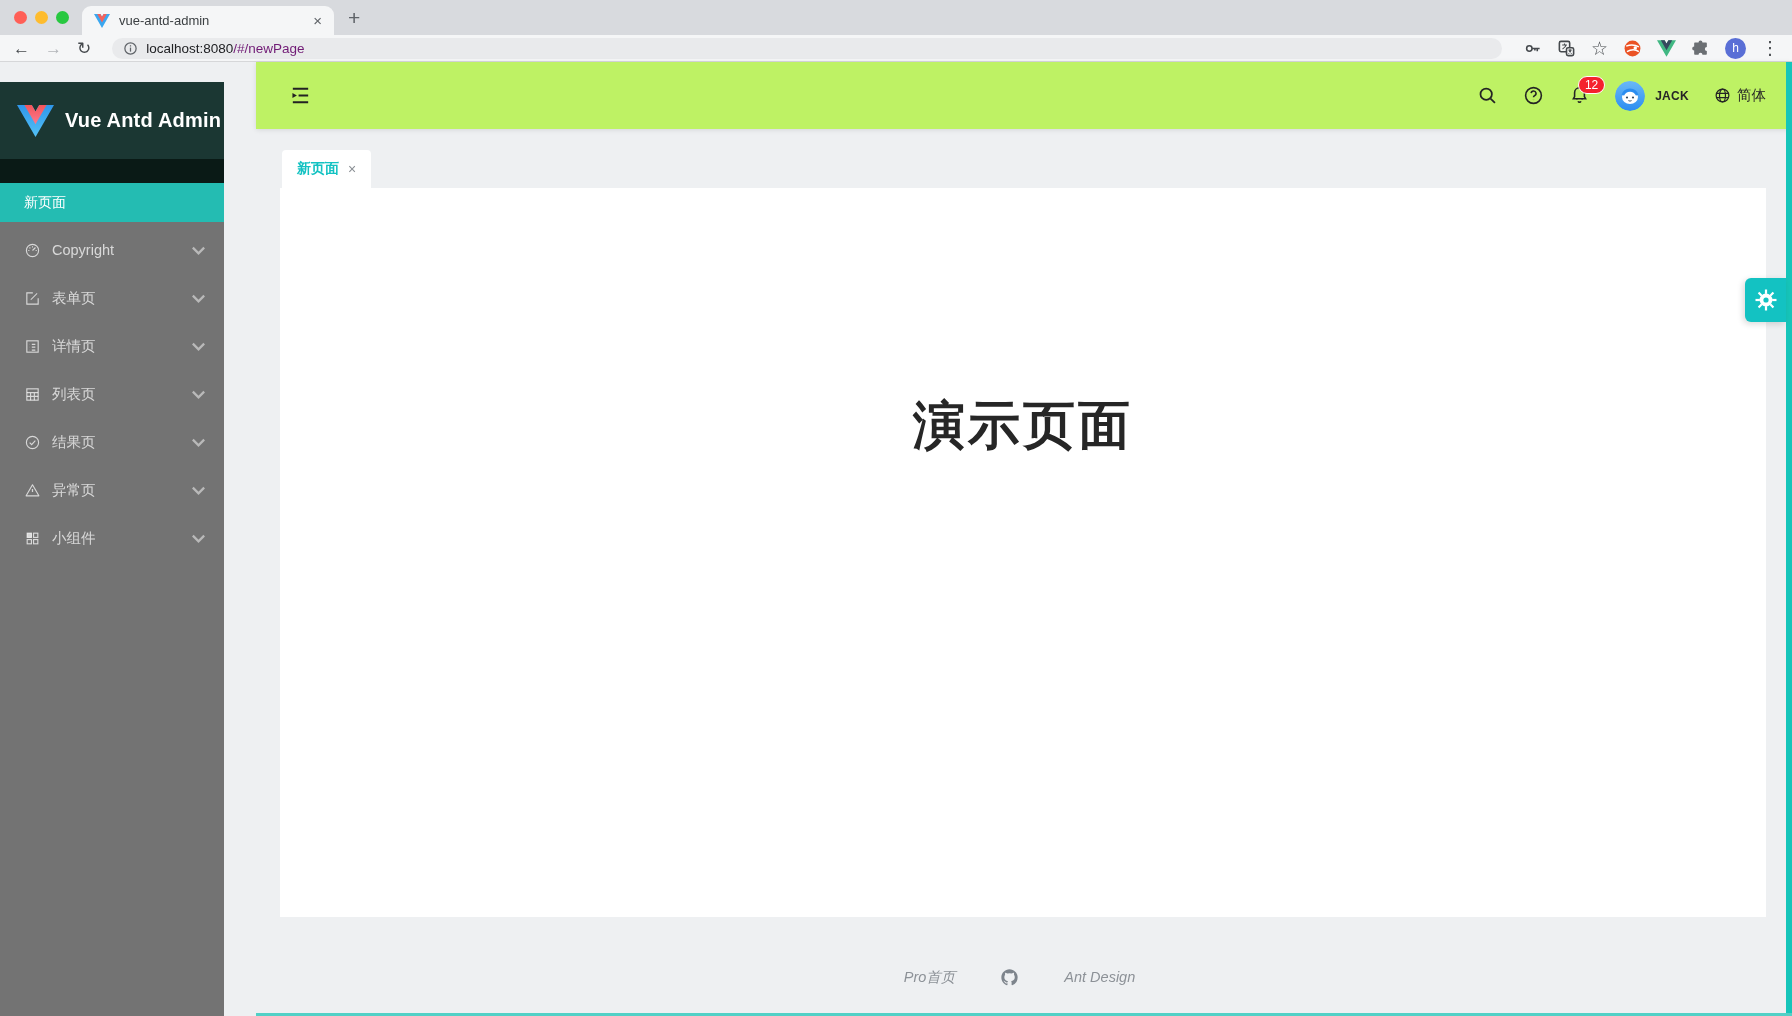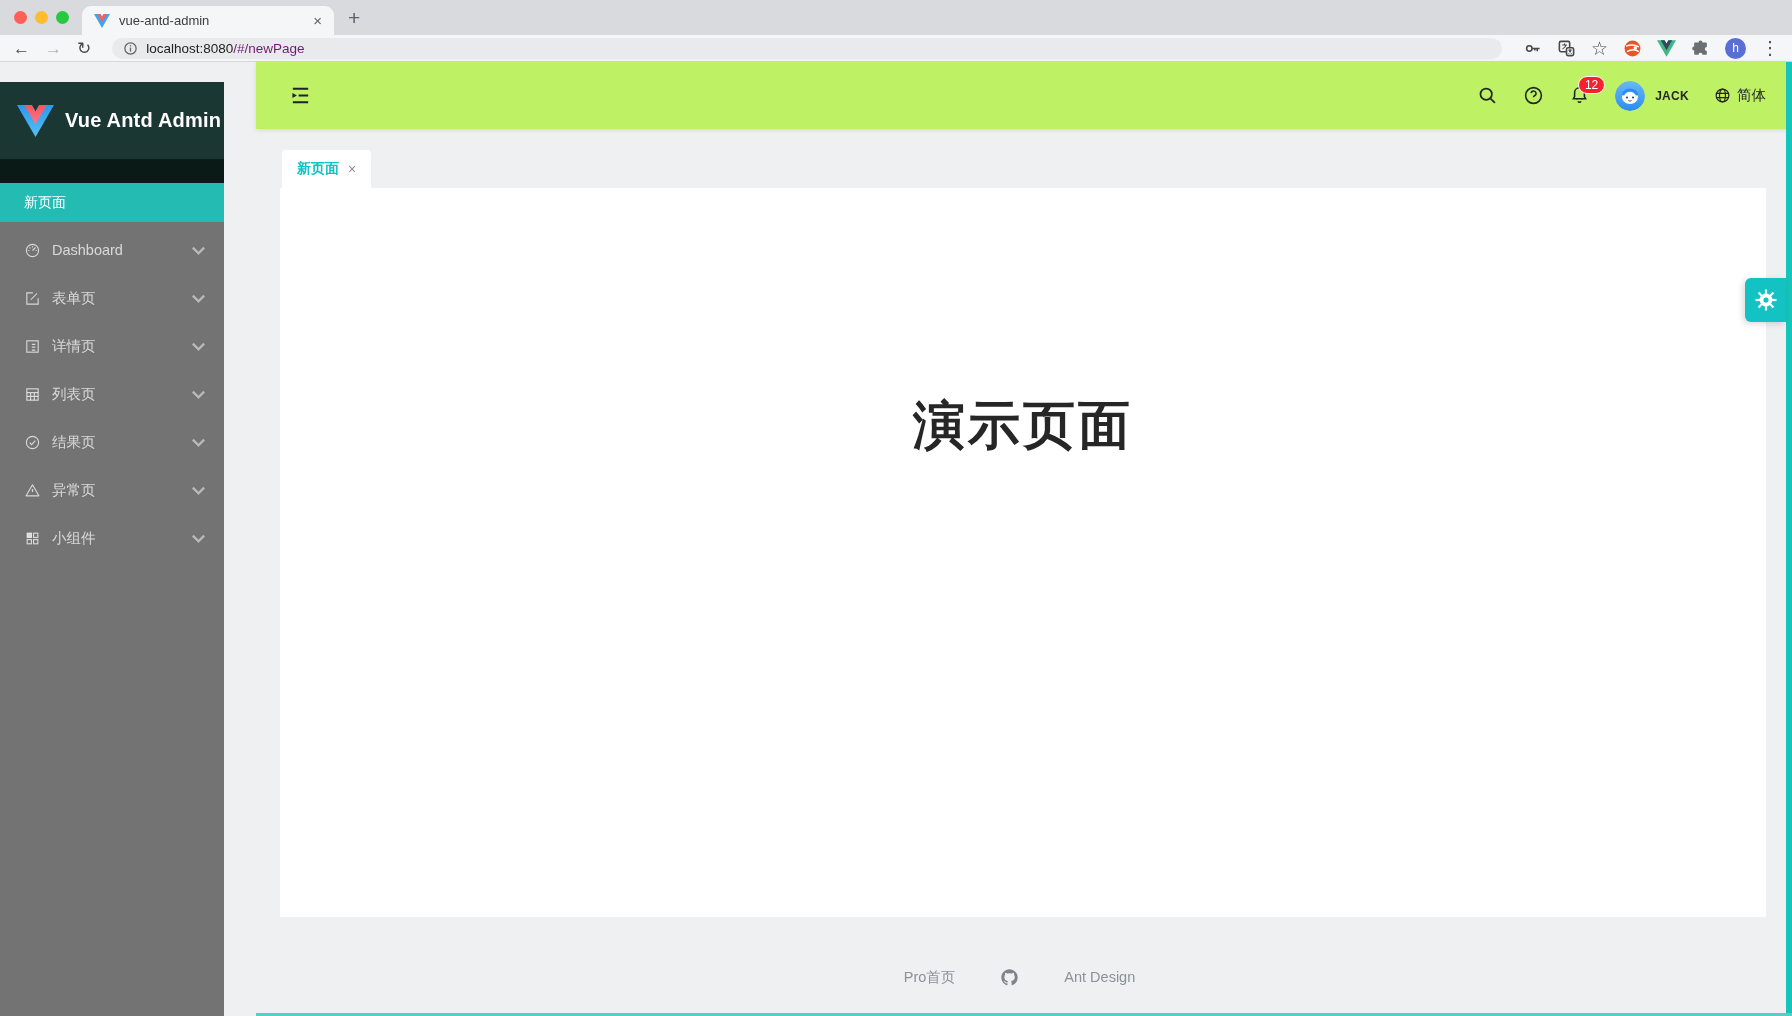--- a/index.html
+++ b/index.html
@@ -66,21 +66,21 @@
 
   
   .main { position:absolute; left:256px; right:0; top:77px; bottom:0; background:#eef0f2; }
   .page-tab { position:absolute; left:26px; top:11px; height:38px; background:#fff;
     border-radius:4px 4px 0 0; display:flex; align-items:center; padding:0 15px; gap:9px; }
   .page-tab .tlabel { color:#13c2c2; font-size:14px; font-weight:700; }
   .page-tab .tclose { color:#8a8f94; font-size:14px; line-height:1; }
   .content-card { position:absolute; left:24px; right:26px; top:49px; height:729px; background:#fff; }
   .demo-title { padding-top:203px; text-align:center; font-size:52px; font-weight:700;
     color:#262626; letter-spacing:3px; }
-  .main-footer { position:absolute; left:0; right:9px; top:826px; text-align:center; color:#8c9197; }
+  .main-footer { position:absolute; left:0; right:9px; top:826px; text-align:center; color:#8c9197;font-style:italic; }
   .flinks { display:flex; align-items:center; justify-content:center; gap:46px; font-size:14.5px; height:24px; }
   .flinks svg { width:17px; height:17px; fill:#7d848c; display:block; }
   .copyright { margin-top:5px; font-size:14.5px; color:#878d94; }
 
   
   .gear-btn { position:absolute; right:6px; top:216px; width:41px; height:44px; background:#13c2c2;
     border-radius:6px 0 0 6px; display:flex; align-items:center; justify-content:center;
     box-shadow:-2px 2px 6px rgba(0,0,0,.15); z-index:5; }
   .gear-btn svg { width:24px; height:24px; }
   .right-strip { position:absolute; right:0; top:0; bottom:0; width:6px; background:#16c5ba; z-index:4; }
@@ -171,21 +171,21 @@
       <div class="mi-active">
         <span>新页面</span>
       </div>
       <div class="menu">
 
         <div class="mi">
           <svg viewBox="0 0 24 24" fill="none" stroke="currentColor" stroke-width="1.6">
             <circle cx="12" cy="12" r="8.6"></circle>
             <path d="M12 12 L16.2 7.8 M12 6 v1.6 M6 12 h1.6 M16.4 12 H18 M7.8 7.8 l1.1 1.1"></path>
           </svg>
-          <span class="mi-label">Dashboard</span>
+          <span class="mi-label">Copyright</span>
           <svg class="chev" viewBox="0 0 12 12" fill="none" stroke="currentColor" stroke-width="1.6">
               <path d="M2 4 L6 8 L10 4"></path>
             </svg>
         </div>
 
         <div class="mi">
           <svg viewBox="0 0 24 24" fill="none" stroke="currentColor" stroke-width="1.6">
             <path d="M20 11.5 V20 H4 V4 h8.5"></path>
             <path d="M10.5 13.8 L19 5.2 l-.9-.9 -8.5 8.5 -.4 1.4 z" fill="currentColor" stroke="none"></path>
           </svg>

